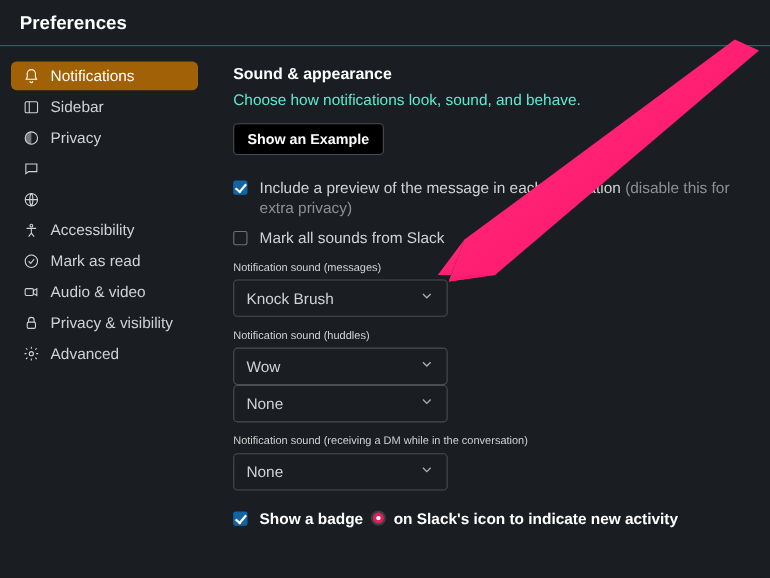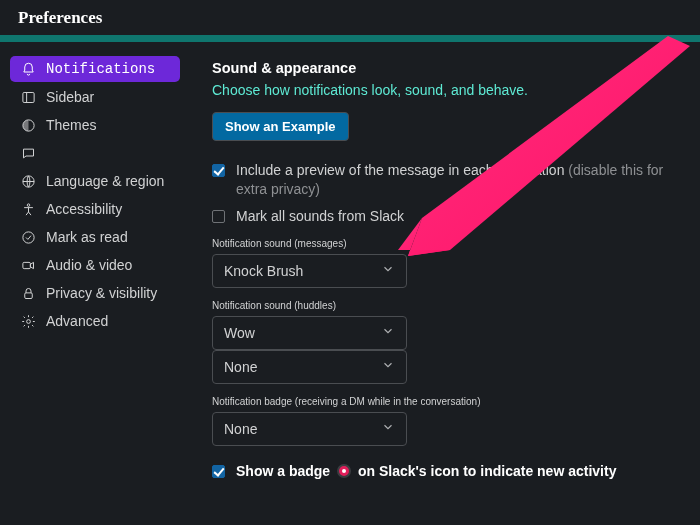--- a/index.html
+++ b/index.html
@@ -9,23 +9,22 @@
     color: #d1d2d3;
     font-family: -apple-system, BlinkMacSystemFont, "Segoe UI", Helvetica, Arial, sans-serif;
     font-size: 14px;
     position: relative;
   }
   .header {
     display: flex;
     align-items: center;
     justify-content: space-between;
     padding: 8px 18px 8px 18px;
-    border-bottom: 7px solid #0f766e;
+    border-bottom: 1px solid #0f766e;
     height: 42px;
-    font-family: Liberation Serif, serif;
   }
   .header h1 {
     color: #ffffff;
     font-size: 17px;
     font-weight: 700;
   }
   .close-btn {
     color: #d1d2d3;
     font-size: 15px;
     cursor: pointer;
@@ -44,23 +43,22 @@
     align-items: center;
     gap: 10px;
     padding: 5px 10px;
     border-radius: 5px;
     cursor: pointer;
     color: #d1d2d3;
     font-size: 14px;
     margin-bottom: 2px;
   }
   .sidebar-item.active {
-    background: #6d28d9;
+    background: #a16207;
     color: #ffffff;
-    font-family: Liberation Mono, monospace;
   }
   .sidebar-item .icon {
     width: 16px;
     height: 16px;
     display: inline-flex;
     align-items: center;
     justify-content: center;
     flex-shrink: 0;
   }
   .sidebar-item .icon svg { width: 15px; height: 15px; stroke: currentColor; fill: none; stroke-width: 1.6; }
@@ -74,21 +72,21 @@
     font-weight: 700;
     font-size: 14.5px;
     margin-bottom: 6px;
   }
   .section-sub {
     color: #5eead4;
     font-size: 14px;
     margin-bottom: 14px;
   }
   .example-btn {
-    background: #0369a1;
+    background: #000000;
     color: #ffffff;
     border: 1px solid #4a4d51;
     border-radius: 4px;
     padding: 6px 12px;
     font-size: 13px;
     font-weight: 600;
     cursor: pointer;
     margin-bottom: 16px;
   }
   .check-row {
@@ -213,39 +211,38 @@
       <span>Sidebar</span>
     </div>
 
     <div class="sidebar-item">
       <span class="icon">
           <svg viewBox="0 0 24 24">
             <circle cx="12" cy="12" r="9"></circle>
             <path d="M12 3a9 9 0 0 0 0 18z" fill="currentColor" stroke="none" opacity="0.5"></path>
           </svg>
         </span>
-      <span>Themes</span>
+      <span>Privacy</span>
     </div>
 
     <div class="sidebar-item">
       <span class="icon">
           <svg viewBox="0 0 24 24">
             <path d="M4 5h16v11H8l-4 3z"></path>
           </svg>
         </span>
     </div>
 
     <div class="sidebar-item">
       <span class="icon">
           <svg viewBox="0 0 24 24">
             <circle cx="12" cy="12" r="9"></circle>
             <path d="M3 12h18M12 3c3 3 3 15 0 18M12 3c-3 3-3 15 0 18"></path>
           </svg>
         </span>
-      <span>Language &amp; region</span>
     </div>
 
     <div class="sidebar-item">
       <span class="icon">
           <svg viewBox="0 0 24 24">
             <circle cx="12" cy="5" r="2"></circle>
             <path d="M5 9h14M12 9v7m-4 5 4-5 4 5"></path>
           </svg>
         </span>
       <span>Accessibility</span>
@@ -326,21 +323,21 @@
           </svg></span>
     </div>
 
     <div class="select">
       <span>None</span>
       <span class="chev"><svg viewBox="0 0 24 24">
             <path d="M6 9l6 6 6-6"></path>
           </svg></span>
     </div>
 
-    <div class="field-label">Notification badge (receiving a DM while in the conversation)</div>
+    <div class="field-label">Notification sound (receiving a DM while in the conversation)</div>
     <div class="select">
       <span>None</span>
       <span class="chev"><svg viewBox="0 0 24 24">
             <path d="M6 9l6 6 6-6"></path>
           </svg></span>
     </div>
 
     <div class="check-row last">
       <span class="cbx checked"></span>
       <span class="txt bold-white">

